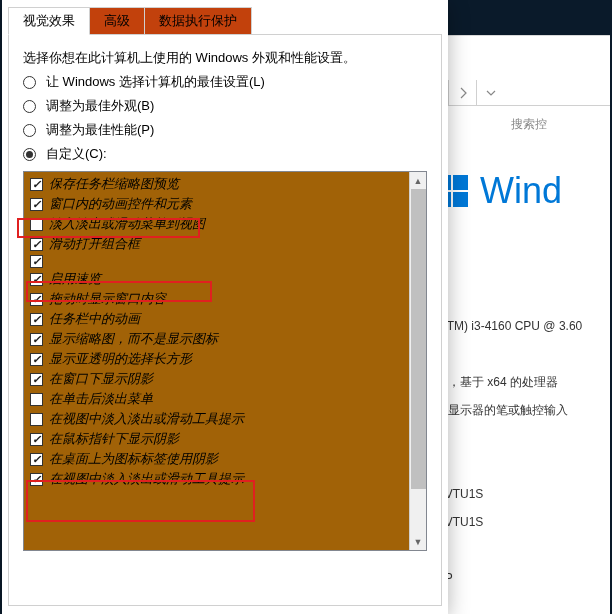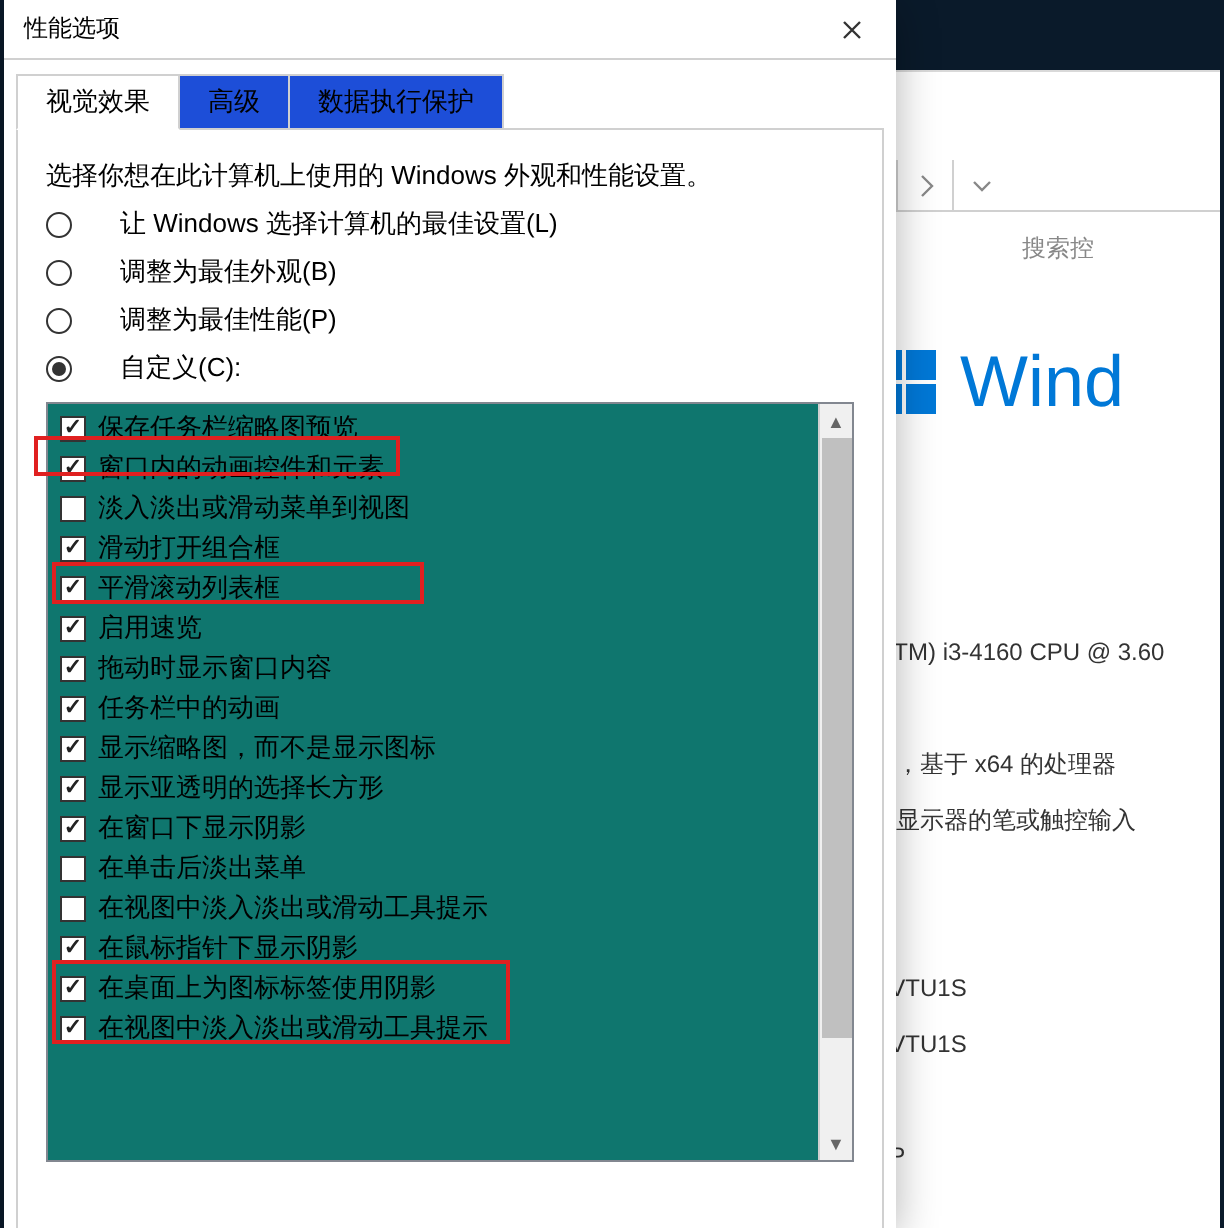--- a/index.html
+++ b/index.html
@@ -16,32 +16,32 @@
 .bg-winlogo-text { color: #0078d7; font-size: 36px; font-weight: 300; }
 .bg-info { margin-top: 100px; line-height: 28px; font-size: 12px; color: #333; }
 
 .dialog { position: absolute; left: 2px; top: 0; width: 446px; height: 614px; background: #fff; box-shadow: 0 4px 20px rgba(0,0,0,0.3); }
 .titlebar { height: 30px; display: flex; align-items: center; padding: 0 0 0 10px; font-size: 12px; border-bottom: 1px solid #d0d0d0; }
 .titlebar-title { flex: 1; }
 .titlebar-close { width: 44px; height: 30px; display: flex; align-items: center; justify-content: center; }
 .titlebar-close svg { width: 10px; height: 10px; }
 
 .tabs { display: flex; padding: 6px 6px 0 6px; font-size: 13px; }
-.tab { padding: 4px 14px; border: 1px solid #d0d0d0; border-bottom: none; background: #1d4ed8; position: relative; top: 1px; cursor: pointer; }
+.tab { padding: 4px 14px; border: 1px solid #d0d0d0; border-bottom: none; background: #c2410c; position: relative; top: 1px; cursor: pointer; }
 .tab.active { background: #fff; border-bottom: 1px solid #fff; z-index: 2; }
 .tab + .tab { margin-left: -1px; }
 .tab-panel { margin: 0 6px 6px 6px; border: 1px solid #d0d0d0; padding: 14px 14px 14px 14px; font-size: 13px; height: 572px; overflow: hidden; position: relative; }
 
 .desc { font-size: 13px; }
 
-.radio-group label { display: flex; align-items: center; gap: 24px; margin: 6px 0; font-size: 13px; cursor: pointer; }
+.radio-group label { display: flex; align-items: center; gap: 10px; margin: 6px 0; font-size: 13px; cursor: pointer; }
 .radio { width: 13px; height: 13px; border: 1px solid #333; border-radius: 50%; display: inline-flex; align-items: center; justify-content: center; flex-shrink: 0; }
 .radio.checked::after { content: ""; width: 7px; height: 7px; background: #333; border-radius: 50%; display: block; }
 
-.list-frame { border: 1px solid #828790; margin-top: 8px; height: 380px; overflow: hidden; position: relative; background: #0f766e; }
+.list-frame { border: 1px solid #828790; margin-top: 8px; height: 380px; overflow: hidden; position: relative; background: #a16207; font-style: italic; }
 .list-inner { padding: 2px 0; }
 .row { display: flex; align-items: center; gap: 6px; padding: 1px 6px; font-size: 13px; line-height: 18px; cursor: pointer; }
 .chk { width: 13px; height: 13px; border: 1px solid #333; display: inline-flex; align-items: center; justify-content: center; flex-shrink: 0; background: #fff; }
 .chk.checked::after { content: "✓"; font-size: 11px; line-height: 11px; color: #222; font-weight: bold; }
 
 .scrollbar { position: absolute; right: 0; top: 0; bottom: 0; width: 17px; background: #f0f0f0; border-left: 1px solid #d0d0d0; display: flex; flex-direction: column; }
 .scroll-btn { height: 17px; display: flex; align-items: center; justify-content: center; color: #666; font-size: 9px; }
 .scroll-thumb { width: 15px; margin: 0 auto; background: #c0c0c0; flex: 0 0 auto; }
 .scroll-track { flex: 1; position: relative; }
 
@@ -93,28 +93,20 @@
       <div>&nbsp;</div>
       <div>&nbsp;</div>
       <div>HVTU1S</div>
       <div>HVTU1S</div>
       <div>&nbsp;</div>
       <div>UP</div>
     </div>
 </div>
 
 <div class="dialog">
-  <div class="titlebar">
-    <div class="titlebar-title">性能选项</div>
-    <div class="titlebar-close">
-      <svg viewBox="0 0 10 10">
-          <path d="M1 1 L9 9 M9 1 L1 9" stroke="#333" stroke-width="1.2"></path>
-        </svg>
-    </div>
-  </div>
 
   <div class="tabs" id="tabs">
       <div class="tab active">视觉效果</div>
       <div class="tab">高级</div>
       <div class="tab">数据执行保护</div>
     </div>
 
   <div class="tab-panel">
     <div class="desc">选择你想在此计算机上使用的 Windows 外观和性能设置。</div>
     <div class="radio-group" id="radios">
@@ -148,21 +140,20 @@
           <div class="row">
             <span class="chk"></span>
             <span>淡入淡出或滑动菜单到视图</span>
           </div>
           <div class="row">
             <span class="chk checked"></span>
             <span>滑动打开组合框</span>
           </div>
           <div class="row">
             <span class="chk checked"></span>
-            <span>平滑滚动列表框</span>
           </div>
           <div class="row">
             <span class="chk checked"></span>
             <span>启用速览</span>
           </div>
           <div class="row">
             <span class="chk checked"></span>
             <span>拖动时显示窗口内容</span>
           </div>
           <div class="row">

